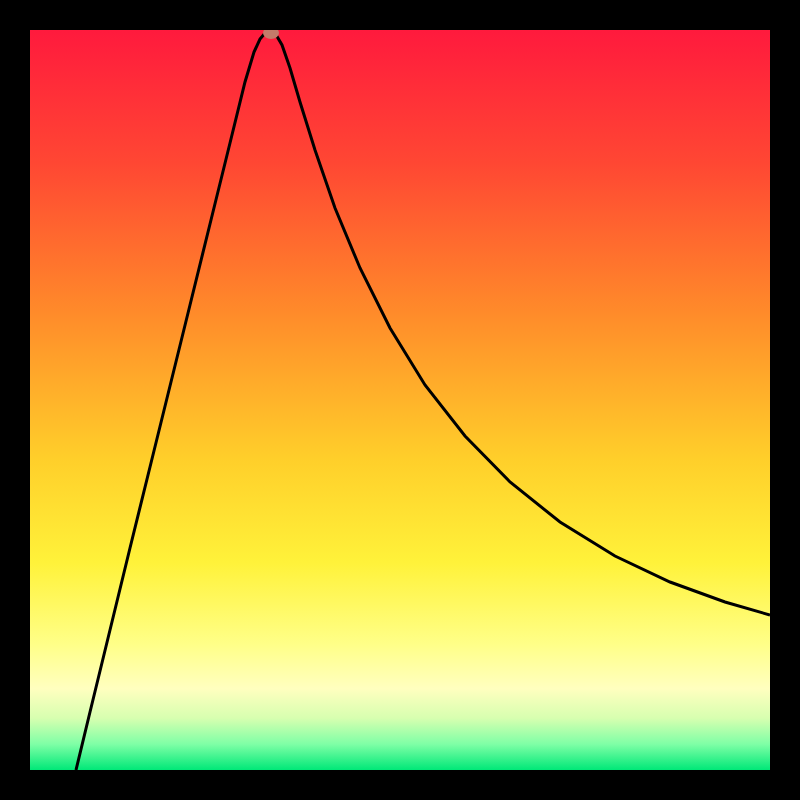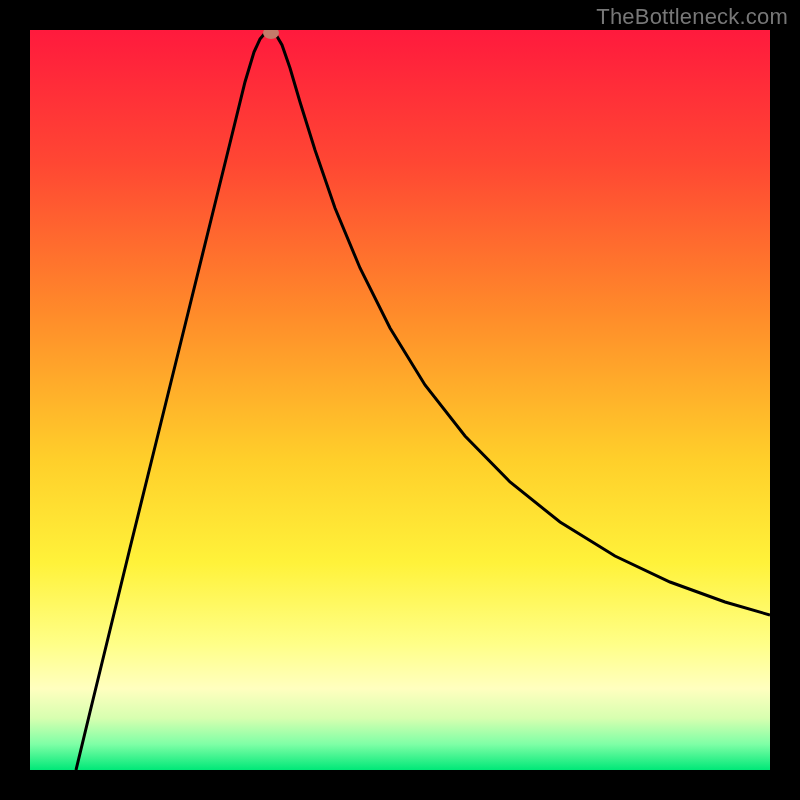--- a/index.html
+++ b/index.html
@@ -45,21 +45,20 @@
     font-size: 22px;
     color: #777;
     letter-spacing: 0.2px;
     user-select: none;
   }
 </style>
 </head>
 <body>
 <div class="frame">
 
-  <div class="watermark">TheBottleneck.com</div>
 
   <div class="plot-area">
     <svg class="gradient-bg" viewBox="0 0 740 740" preserveAspectRatio="none">
       <defs>
         <linearGradient id="bg-grad" x1="0" y1="0" x2="0" y2="1">
             <stop offset="0%" stop-color="#ff1a3d"></stop>
             <stop offset="18%" stop-color="#ff4733"></stop>
             <stop offset="38%" stop-color="#ff8a2a"></stop>
             <stop offset="57.99999999999999%" stop-color="#ffcf2a"></stop>
             <stop offset="72%" stop-color="#fff23a"></stop>

